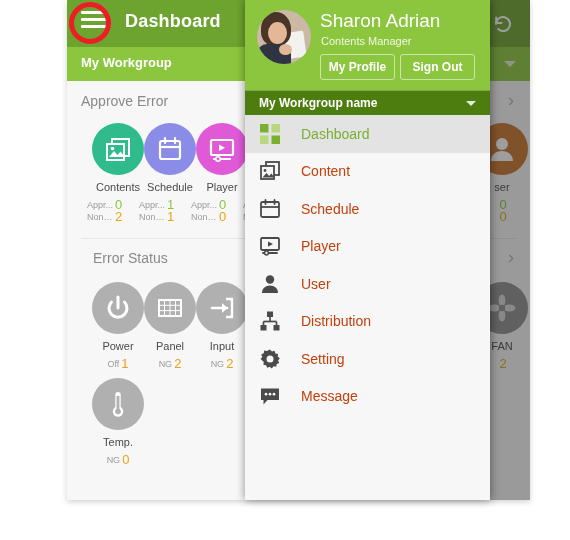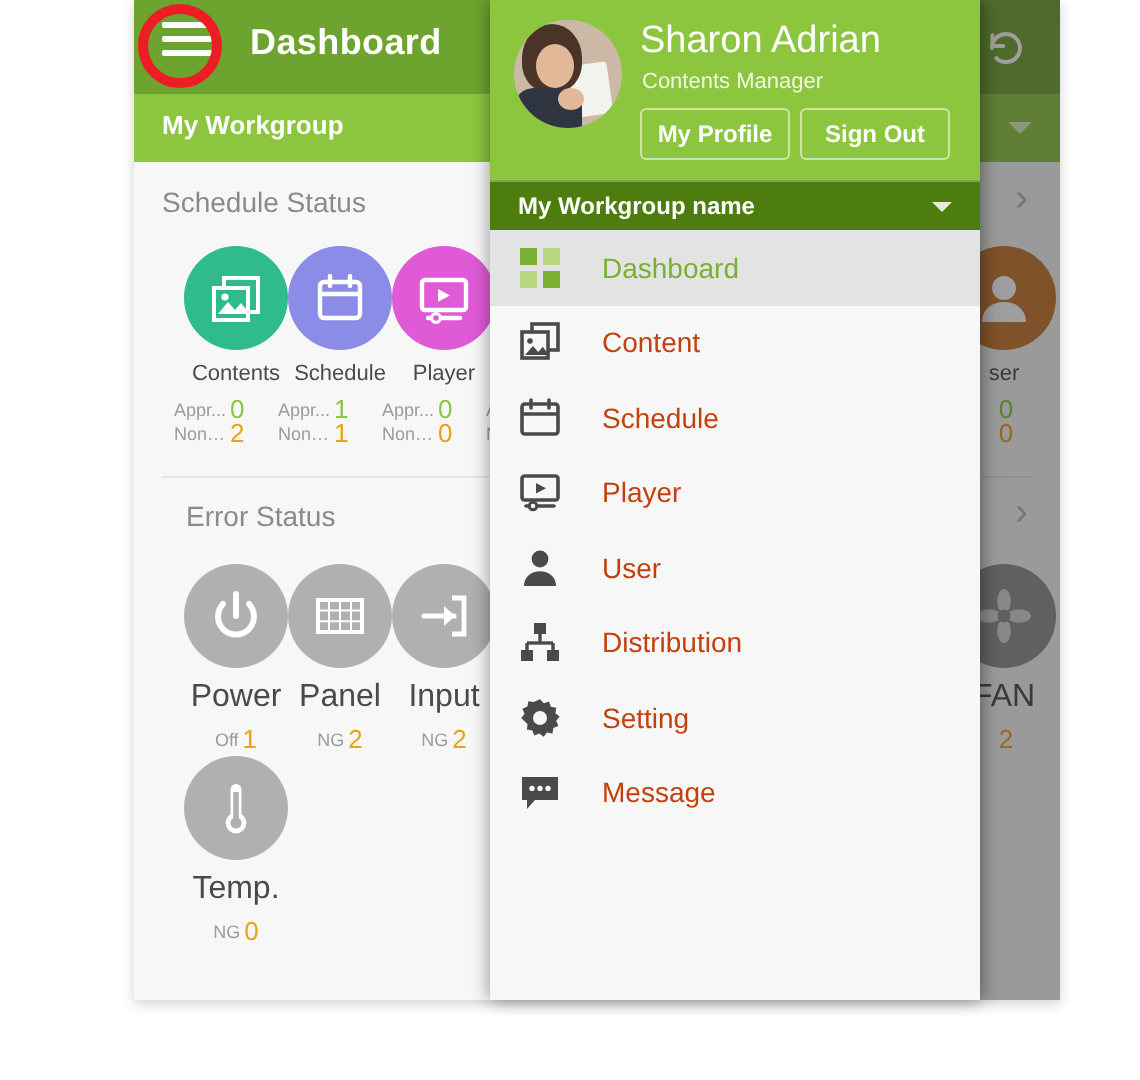--- a/index.html
+++ b/index.html
@@ -67,21 +67,21 @@
   }
   .tile .rows{margin-top:5px;font-size:9px;color:#9b9b9b;line-height:12px;text-align:left;
     padding-left:4px;}
   .tile .rows .r{white-space:nowrap;}
   .tile .rows .k{display:inline-block;width:26px;overflow:hidden;text-overflow:ellipsis;vertical-align:middle;}
   .tile .rows .v{font-size:13px;vertical-align:middle;margin-left:2px;}
   .v-green{color:#8cc63e;}
   .v-amber{color:#e8a317;}
 
   .err .circ{background:#b0b0b0;}
-  .err .nm{font-size:16px;}
+  .err .nm{font-size:11px;}
   .err .rows{text-align:center;padding-left:0;}
 
   
   #scrim{
     position:absolute;left:245px;top:0;width:285px;height:500px;
     background:rgba(40,40,40,.45);
   }
 
   
   #menu{
@@ -165,21 +165,21 @@
         </svg>
       </div>
     </div>
 
     <div class="wg-bar">
       <div class="wg-label">My Workgroup</div>
       <div class="caret"></div>
     </div>
 
     <div class="section" style="top:81px;height:165px;">
-      <div class="section-title" style="top:12px;">Schedule Status</div>
+      <div class="section-title" style="top:12px;">Approve Error</div>
       <div class="chev" style="top:8px;">›</div>
 
       <div class="tile" style="left:16px;top:42px;">
         <div class="circ" style="background:#2fbb8c;">
           <svg width="52" height="52" viewBox="0 0 52 52" aria-hidden="true">
             <rect x="20" y="16" width="17" height="17" fill="none" stroke="#fff" stroke-width="2"></rect>
             <rect x="15" y="21" width="17" height="16" fill="#2fbb8c" stroke="#fff" stroke-width="2"></rect>
             <path d="M17 34 l5-6 3.5 4 3-3.5 4.5 5.5z" fill="#fff"></path>
             <circle cx="20.5" cy="25.5" r="1.8" fill="#fff"></circle>
           </svg>

